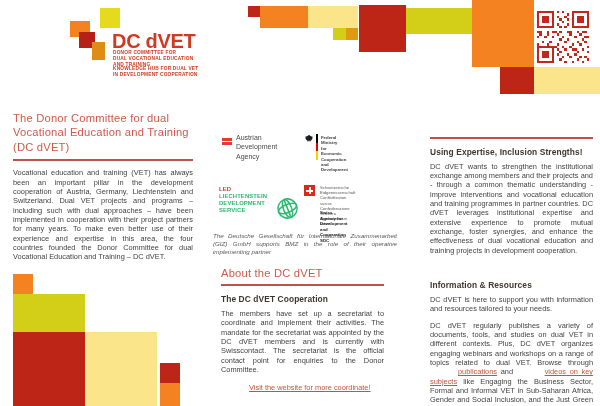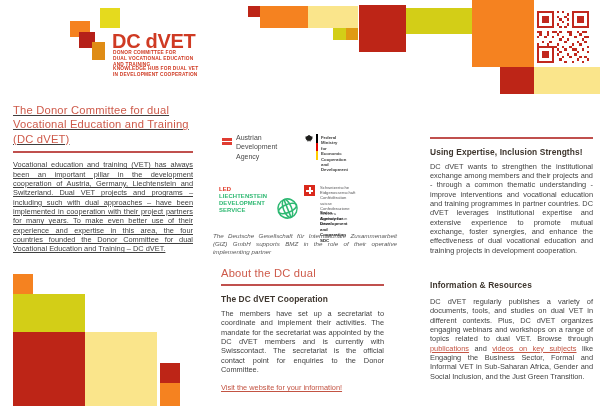--- a/index.html
+++ b/index.html
@@ -9,29 +9,29 @@
   
   .logo-title{position:absolute;left:112px;top:30px;font-size:20px;font-weight:bold;
               color:#cf3a23;letter-spacing:-0.3px;}
   .logo-sub{position:absolute;left:113px;top:50px;font-size:4.8px;line-height:6.1px;
             font-weight:bold;color:#cf3a23;letter-spacing:0.2px;}
   .logo-tag{position:absolute;left:113px;top:66px;font-size:4.8px;line-height:6.1px;
             font-weight:bold;color:#cf3a23;letter-spacing:0.2px;}
   .logo-sub span,.logo-tag span{display:block;}
   
   .col{position:absolute;}
-  .col-left{left:13px;top:103px;width:180px;text-decoration:underline;}
+  .col-left{left:13px;top:111px;width:180px;}
   .col-right{left:430px;top:133px;width:163px;}
   h1.sec{margin:0;font-size:11.2px;line-height:14.4px;font-weight:400;
          color:#ce5a4a;letter-spacing:0.2px;}
   .rule{height:2px;background:#c0504d;margin-top:5px;}
   .rule-thin{height:1.5px;background:#c0504d;margin-top:4px;}
   h2.sub{margin:8px 0 0 0;font-size:8.4px;color:#3e362e;letter-spacing:0.1px;}
   p.body{margin:5px 0 0 0;font-size:7.4px;line-height:9.35px;text-align:justify;color:#3f3f3f;}
-  a.link{color:#c35443;text-decoration:underline;cursor:pointer;}
+  a.link{color:#c35443;text-decoration:underline;cursor:pointer;margin-left:28px;}
   p.linkline{margin:9px 0 0 0;font-size:7.4px;}
   
   .mid-logos{position:absolute;left:0;top:0;}
   .ada-flag{position:absolute;left:222px;top:138px;width:10px;height:7px;
             background:linear-gradient(#e03c31 0 38%,#ffffff 38% 62%,#e03c31 62% 100%);}
   .ada-text{position:absolute;left:236px;top:133px;font-size:7px;line-height:9.3px;color:#4a4a4a;}
   .bmz-eagle{position:absolute;left:304px;top:134px;width:10px;height:9px;}
   .bmz-stripe{position:absolute;left:316px;top:134px;width:2px;height:26px;
               background:linear-gradient(#000 0 34%,#e10600 34% 67%,#ffcc00 67% 100%);}
   .bmz-text{position:absolute;left:321px;top:135px;font-size:4.3px;line-height:5.4px;
@@ -216,30 +216,31 @@
     </div>
     <div class="ch-bold">
       <span>Swiss Agency for Development</span>
       <span>and Cooperation SDC</span>
     </div>
   </div>
 
   <div class="giz-note">The Deutsche Gesellschaft für Internationale Zusammenarbeit (GIZ) GmbH supports BMZ in the role of their operative implementing partner</div>
 
   <div class="about">
-    <h1 class="sec">About the DC dual</h1>
+    <h1 class="sec">About the DC dVET</h1>
     <div class="rule-thin"></div>
     <h2 class="sub">The DC dVET Cooperation</h2>
     <p class="body">The members have set up a secretariat to coordinate and implement their activities. The mandate for the secretariat was appointed by the DC dVET members and is currently with Swisscontact. The secretariat is the official contact point for enquiries to the Donor Committee.</p>
     <p class="linkline">
-      <a class="link">Visit the website for your information!</a>
+      <a class="link">Visit the website for more coordinate!</a>
     </p>
   </div>
 
   <div class="col col-right">
     <div class="rule-thin"></div>
     <h2 class="sub">Using Expertise, Inclusion Strengths!</h2>
     <p class="body">DC dVET wants to strengthen the institutional exchange among members and their projects and - through a common thematic understanding - improve interventions and vocational education and training programmes in partner countries. DC dVET leverages institutional expertise and extensive experience to promote mutual exchange, foster synergies, and enhance the effectiveness of dual vocational education and training projects in development cooperation.</p>
     <h2 class="sub" style="margin-top:25px;">Information &amp; Resources</h2>
+    <p class="body">DC dVET is here to support you with information and resources tailored to your needs.</p>
     <p class="body" style="margin-top:7px;"><span>DC dVET regularly publishes a variety of documents, tools, and studies on dual VET in different contexts. Plus, DC dVET organizes engaging webinars and workshops on a range of topics related to dual VET. Browse through </span><a class="link">publications</a><span> and </span><a class="link">videos on key subjects</a><span> like Engaging the Business Sector, Formal and Informal VET in Sub-Saharan Africa, Gender and Social Inclusion, and the Just Green Transition.</span></p>
   </div>
 
 </div>
 
 </body></html>

